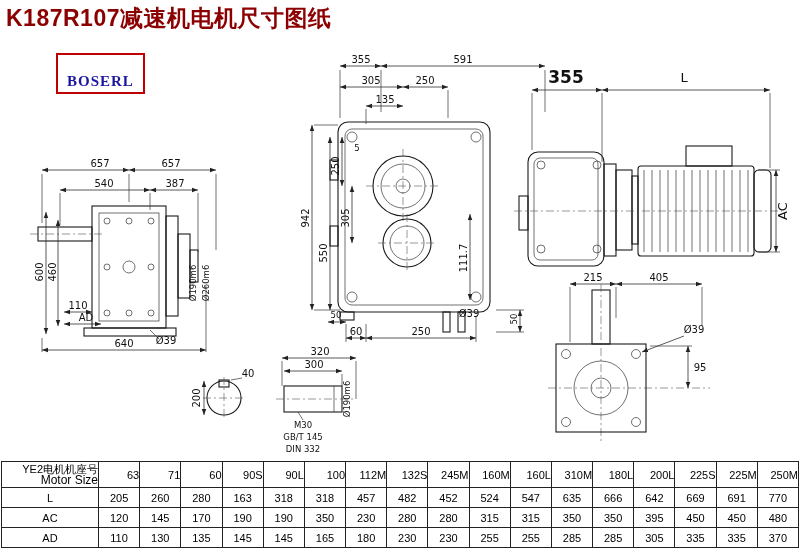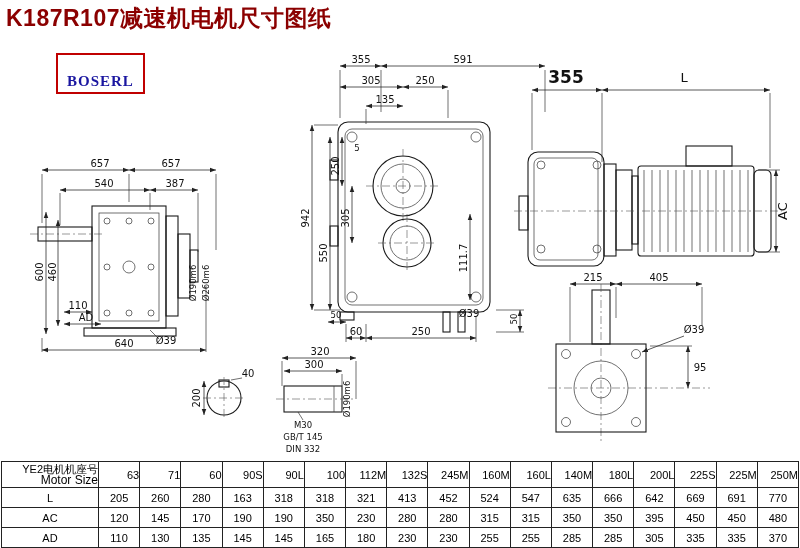--- a/index.html
+++ b/index.html
@@ -284,37 +284,37 @@
           <td>71</td>
           <td>60</td>
           <td>90S</td>
           <td>90L</td>
           <td>100</td>
           <td>112M</td>
           <td>132S</td>
           <td>245M</td>
           <td>160M</td>
           <td>160L</td>
-          <td>140M</td>
+          <td>310M</td>
           <td>180L</td>
           <td>200L</td>
           <td>225S</td>
           <td>225M</td>
           <td>250M</td>
         </tr>
         <tr>
           <td>L</td>
           <td>205</td>
           <td>260</td>
           <td>280</td>
           <td>163</td>
           <td>318</td>
           <td>318</td>
-          <td>321</td>
-          <td>413</td>
+          <td>457</td>
+          <td>482</td>
           <td>452</td>
           <td>524</td>
           <td>547</td>
           <td>635</td>
           <td>666</td>
           <td>642</td>
           <td>669</td>
           <td>691</td>
           <td>770</td>
         </tr>

